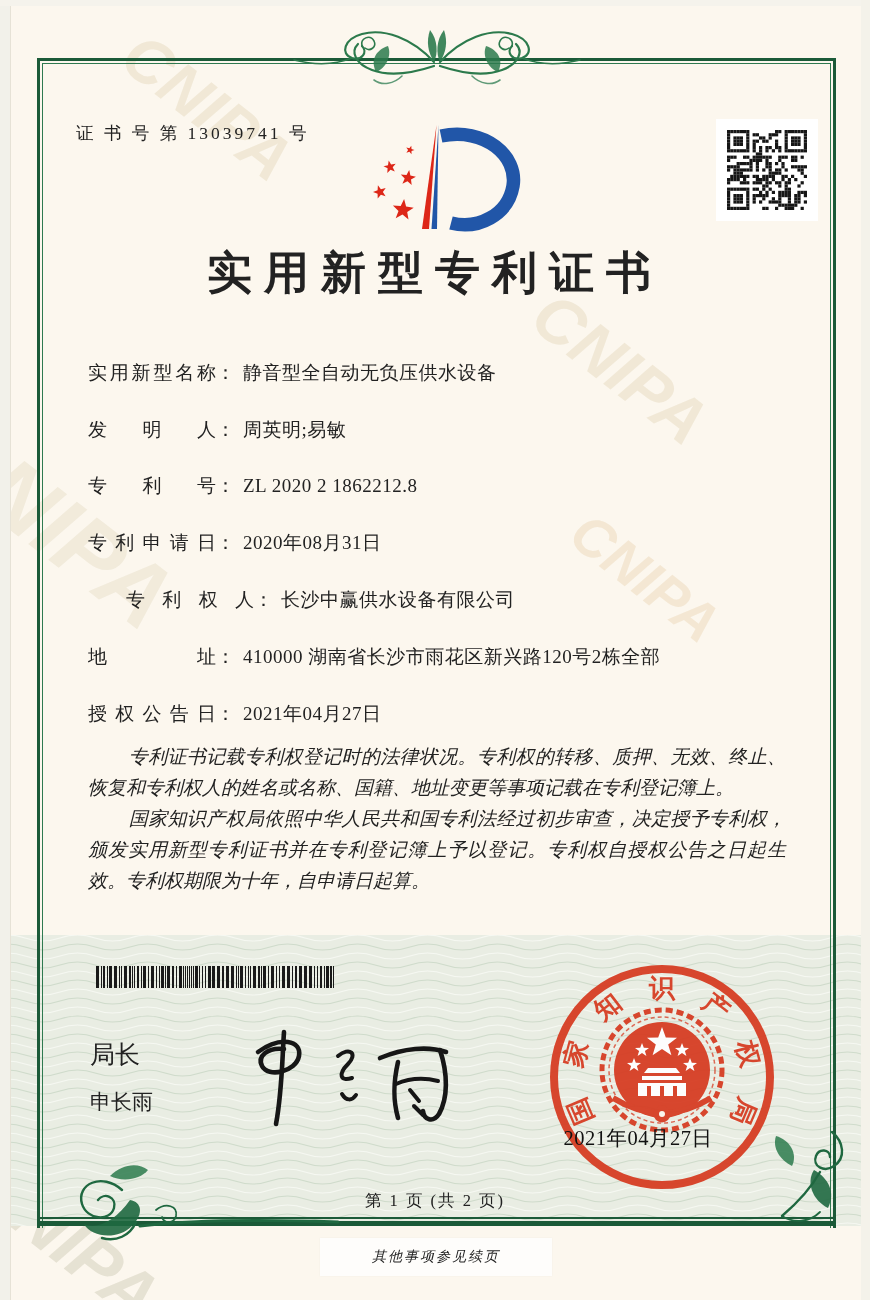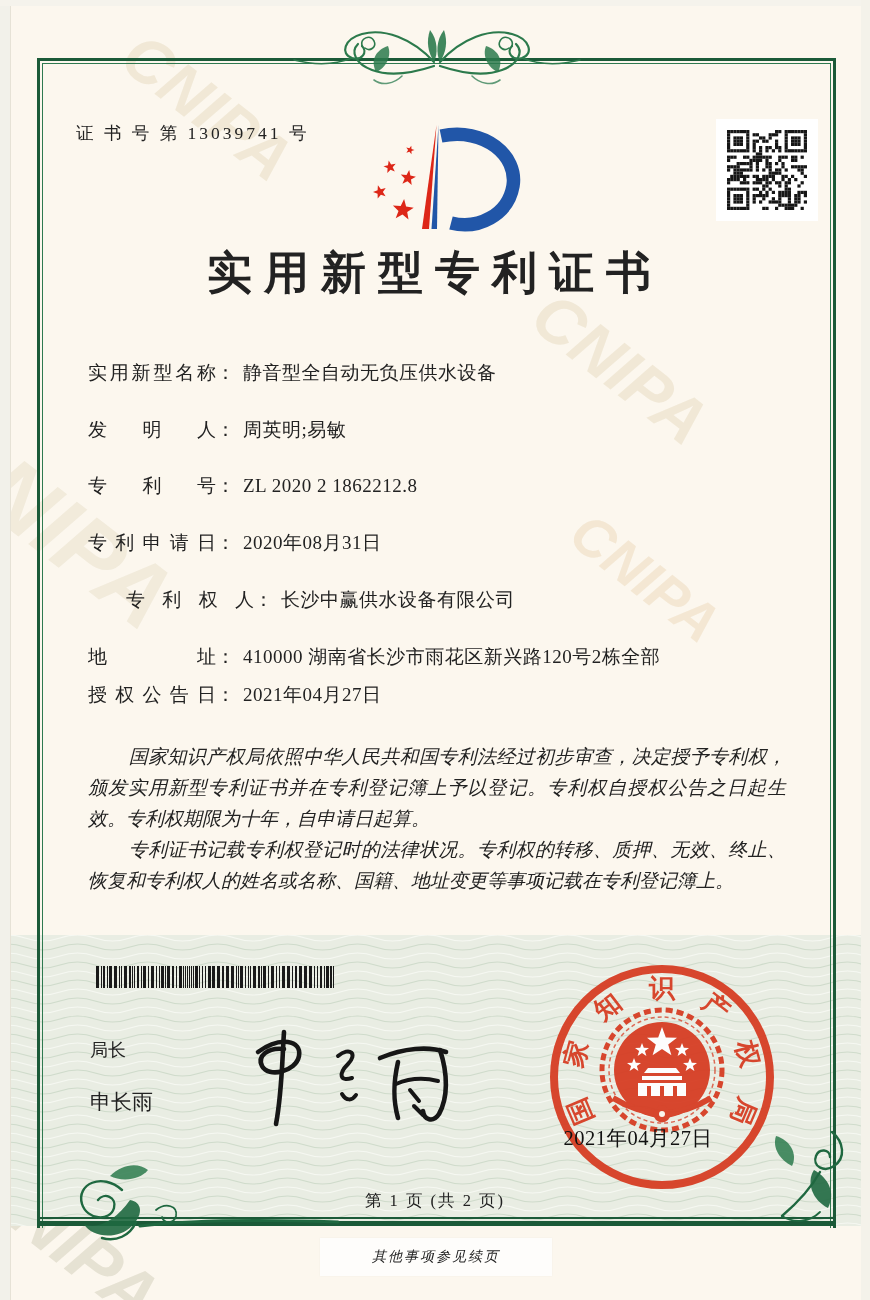--- a/index.html
+++ b/index.html
@@ -46,21 +46,21 @@
   .fvalue{letter-spacing:0.5px;}
   .grant-right{position:absolute;left:368px;top:0;}
   .grant-right .flabel{width:auto;text-align-last:auto;}
   
   .paras{left:88px;top:741px;width:698px;z-index:4;font-size:19px;line-height:31px;
          text-align:justify;font-style:italic;}
   .paras p{margin:0;text-indent:2.15em;}
   
   #barcode-svg{left:94px;top:966px;z-index:4;}
   
-  .signer-title{left:90px;top:1038px;font-size:18px;z-index:4;font-family:"Liberation Sans","DejaVu Sans",sans-serif;}
+  .signer-title{left:90px;top:1038px;font-size:25px;z-index:4;font-family:"Liberation Sans","DejaVu Sans",sans-serif;}
   .signer-name{left:90px;top:1088px;font-size:21px;z-index:4;font-family:"Liberation Sans","DejaVu Sans",sans-serif;}
   #sig-svg{left:238px;top:1026px;z-index:4;}
   
   .seal{left:547px;top:962px;width:230px;height:230px;z-index:6;opacity:0.93;}
   .seal-char{position:absolute;width:30px;height:30px;font-size:26px;font-weight:bold;
              color:#d63a20;text-align:center;line-height:30px;
              font-family:"Liberation Serif","DejaVu Serif",serif;}
   .seal-date{left:552px;top:1124px;width:172px;text-align:center;font-size:20.5px;
              letter-spacing:0.5px;color:#111;z-index:7;}
   
@@ -511,27 +511,27 @@
 <div class="abs row" style="top:530px;">
   <span class="flabel">专利申请日</span><span class="fcolon">：</span><span class="fvalue">2020年08月31日</span>
 </div>
 <div class="abs row" style="top:587px;margin-left:38px;">
   <span class="flabel">专利权人</span><span class="fcolon">：</span><span class="fvalue">长沙中赢供水设备有限公司</span>
 </div>
 <div class="abs row" style="top:644px;">
   <span class="flabel">地址</span><span class="fcolon">：</span><span class="fvalue">410000 湖南省长沙市雨花区新兴路120号2栋全部</span>
 </div>
 
-<div class="abs row" style="top:682px;">
+<div class="abs row" style="top:701px;">
   <span class="flabel">授权公告日</span><span class="fcolon">：</span><span class="fvalue">2021年04月27日</span>
 </div>
 
 <div class="abs paras">
+  <p>专利证书记载专利权登记时的法律状况。专利权的转移、质押、无效、终止、恢复和专利权人的姓名或名称、国籍、地址变更等事项记载在专利登记簿上。</p>
   <p>国家知识产权局依照中华人民共和国专利法经过初步审查，决定授予专利权，颁发实用新型专利证书并在专利登记簿上予以登记。专利权自授权公告之日起生效。专利权期限为十年，自申请日起算。</p>
-  <p>专利证书记载专利权登记时的法律状况。专利权的转移、质押、无效、终止、恢复和专利权人的姓名或名称、国籍、地址变更等事项记载在专利登记簿上。</p>
 </div>
 
 <svg id="barcode-svg" class="abs" width="250" height="22">
     <rect x="2" y="0" width="3" height="22" fill="#1a1a1a"></rect>
     <rect x="7" y="0" width="1" height="22" fill="#1a1a1a"></rect>
     <rect x="9" y="0" width="2" height="22" fill="#1a1a1a"></rect>
     <rect x="13" y="0" width="1" height="22" fill="#1a1a1a"></rect>
     <rect x="15" y="0" width="3" height="22" fill="#1a1a1a"></rect>
     <rect x="20" y="0" width="3" height="22" fill="#1a1a1a"></rect>
     <rect x="25" y="0" width="1" height="22" fill="#1a1a1a"></rect>

